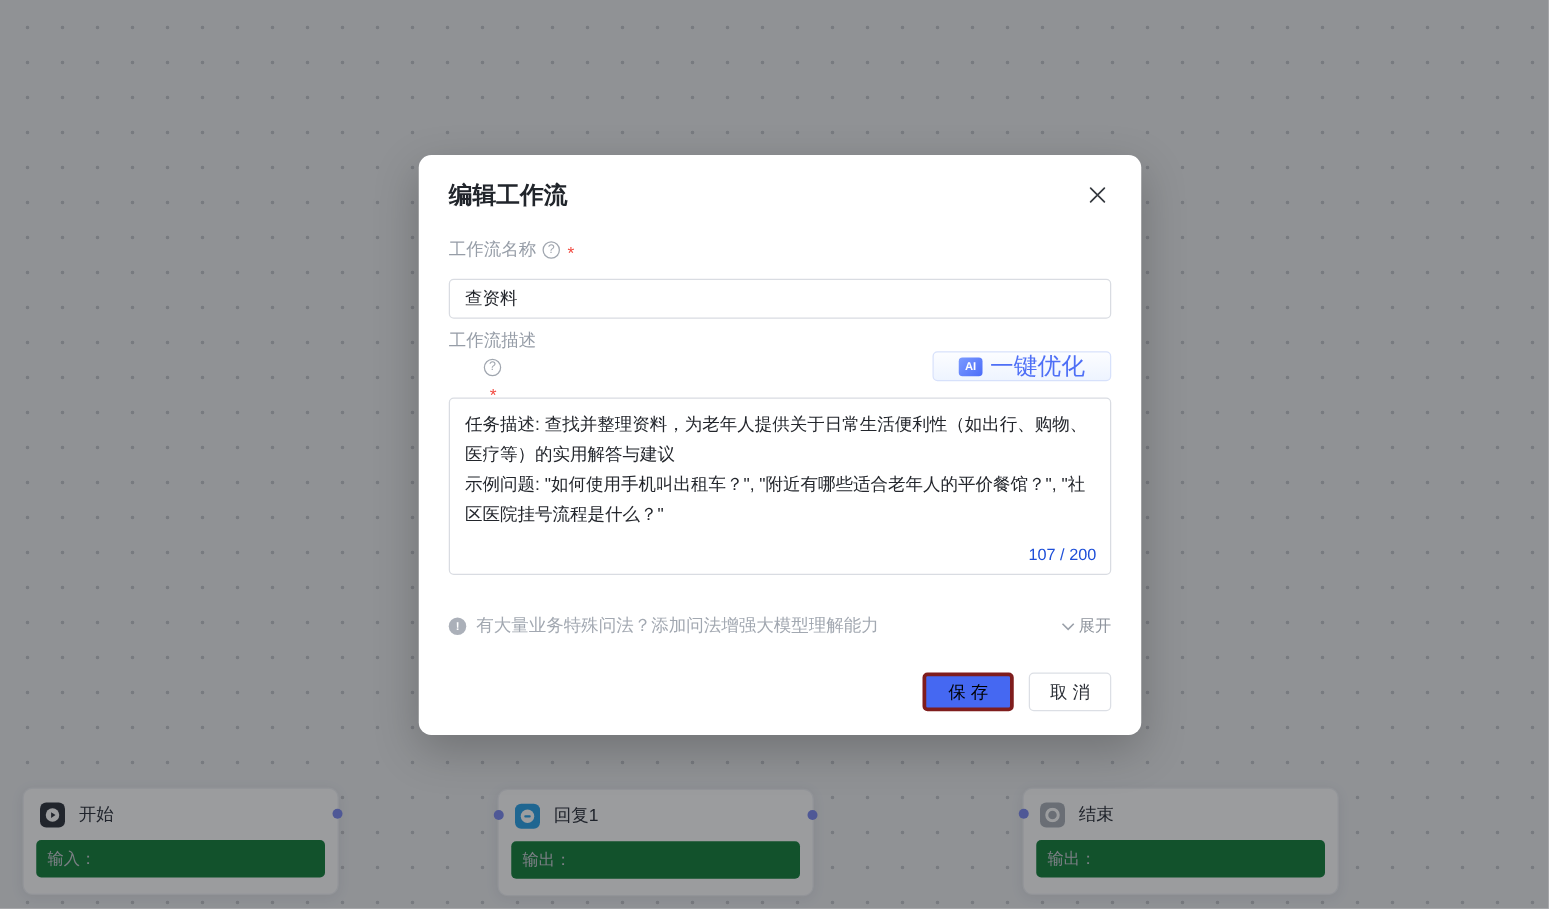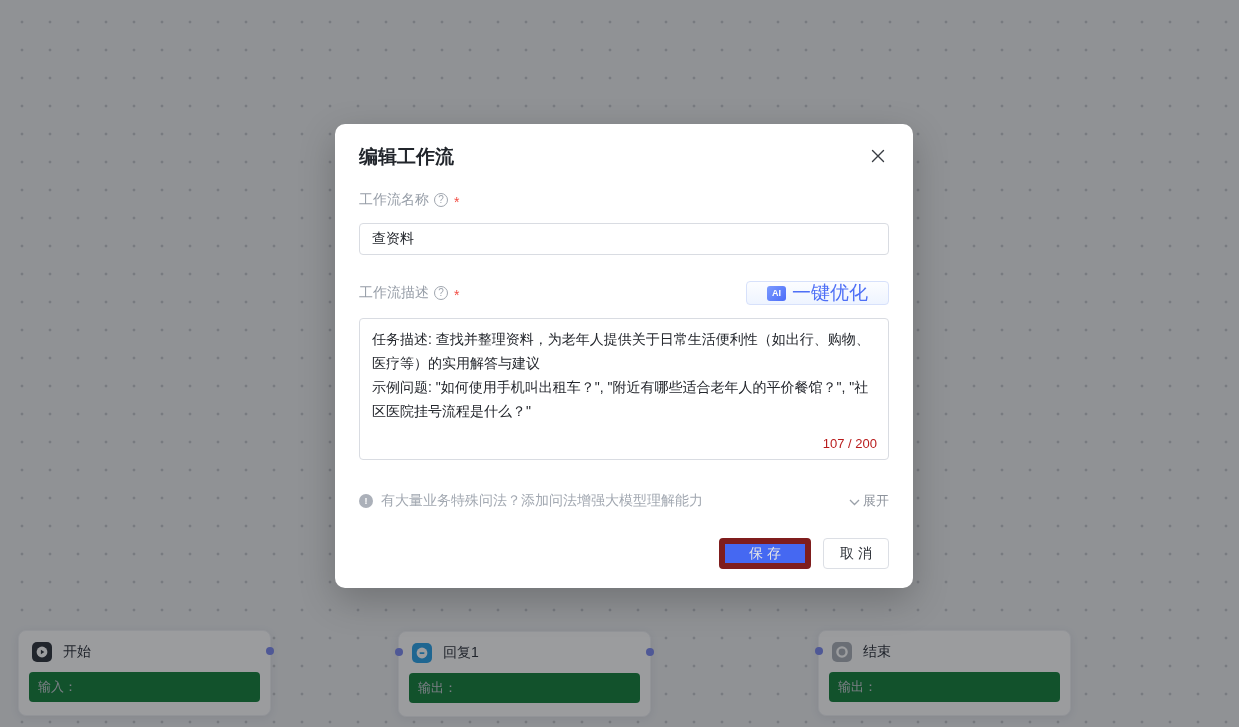--- a/index.html
+++ b/index.html
@@ -35,21 +35,21 @@
   .dialog { position:absolute; left:335px; top:124px; width:578px; height:464px;
     background:#fff; border-radius:10px; z-index:10; padding:20px 24px 0;
     box-shadow:0 12px 36px rgba(0,0,0,.22); }
   .dialog-head { display:flex; justify-content:space-between; align-items:flex-start; }
   .dialog-title { font-size:19px; font-weight:700; color:#21252b; line-height:26px; }
   .close-btn { width:22px; height:22px; margin-top:2px; border:none; background:none;
     cursor:pointer; display:flex; align-items:center; justify-content:center; }
 
   .label-row { display:flex; align-items:center; gap:5px; margin-top:20px; height:20px; }
   .label-row.split { justify-content:space-between; margin-top:26px; height:24px; }
-  .label-group { display:flex; align-items:center; gap:5px; }
+  .label-group { display:flex; align-items:center; gap:5px;flex-direction:column; }
   .field-label { font-size:14px; color:#969da7; }
   .help-icon { width:14px; height:14px; border:1px solid #a0a6af; border-radius:50%;
     color:#a0a6af; font-size:10px; line-height:1; display:inline-flex;
     align-items:center; justify-content:center; cursor:default; }
   .required { color:#f24c43; font-size:14px; margin-left:1px; transform:translateY(2px); }
 
   .text-input { margin-top:13px; width:100%; height:32px; border:1px solid #d9dce2;
     border-radius:4px; padding:0 12px; font-size:14px; color:#23262c;
     font-family:inherit; outline:none; display:block; }
 
@@ -59,37 +59,37 @@
   .ai-badge { width:19px; height:15px; border-radius:3px; color:#fff; font-size:9px;
     font-weight:700; display:flex; align-items:center; justify-content:center;
     background:linear-gradient(135deg,#7b9bff,#4b6cf9); }
   .ai-label { font-size:19px; color:#4e6ff6; }
 
   .textarea-wrap { position:relative; margin-top:13px; }
   .desc-textarea { width:100%; height:142px; border:1px solid #d9dce2; border-radius:4px;
     padding:8px 12px; font-size:14px; line-height:24px; color:#23262c; resize:none;
     font-family:inherit; outline:none; display:block; overflow:hidden; }
   .char-counter { position:absolute; right:12px; bottom:9px; font-size:13px;
-    color:#b91c1c; pointer-events:none; }
+    color:#1d4ed8; pointer-events:none; }
 
   .hint-row { margin-top:31px; display:flex; align-items:center;
     justify-content:space-between; height:20px; }
   .hint-left { display:flex; align-items:center; gap:8px; }
   .info-icon { width:14px; height:14px; border-radius:50%; background:#abb0b9;
     color:#fff; font-size:9px; font-weight:700; display:inline-flex;
     align-items:center; justify-content:center; }
   .hint-text { font-size:14px; color:#a2a8b1; }
   .expand-link { display:flex; align-items:flex-end; gap:3px; cursor:pointer; }
   .expand-label { font-size:13px; color:#8d939c; }
 
   .dialog-footer { margin-top:27px; display:flex; justify-content:flex-end; gap:12px; }
   .btn { height:31px; border-radius:4px; font-size:14px; cursor:pointer;
     font-family:inherit; letter-spacing:4px; padding-left:4px;
     display:flex; align-items:center; justify-content:center; }
-  .btn-save { width:92px; background:#4568f2; border:6px solid #7f1d1d; color:#e5e5e5; }
+  .btn-save { width:73px; background:#4568f2; border:3px solid #7f1d1d; color:#000000; }
   .btn-cancel { width:66px; background:#fff; border:1px solid #dcdfe5; color:#2b2f36; }
 </style>
 </head>
 <body>
 
 <div class="canvas">
 
   <div class="node" style="left:18px; top:630px;">
     <span class="port right"></span>
     <div class="node-header">

